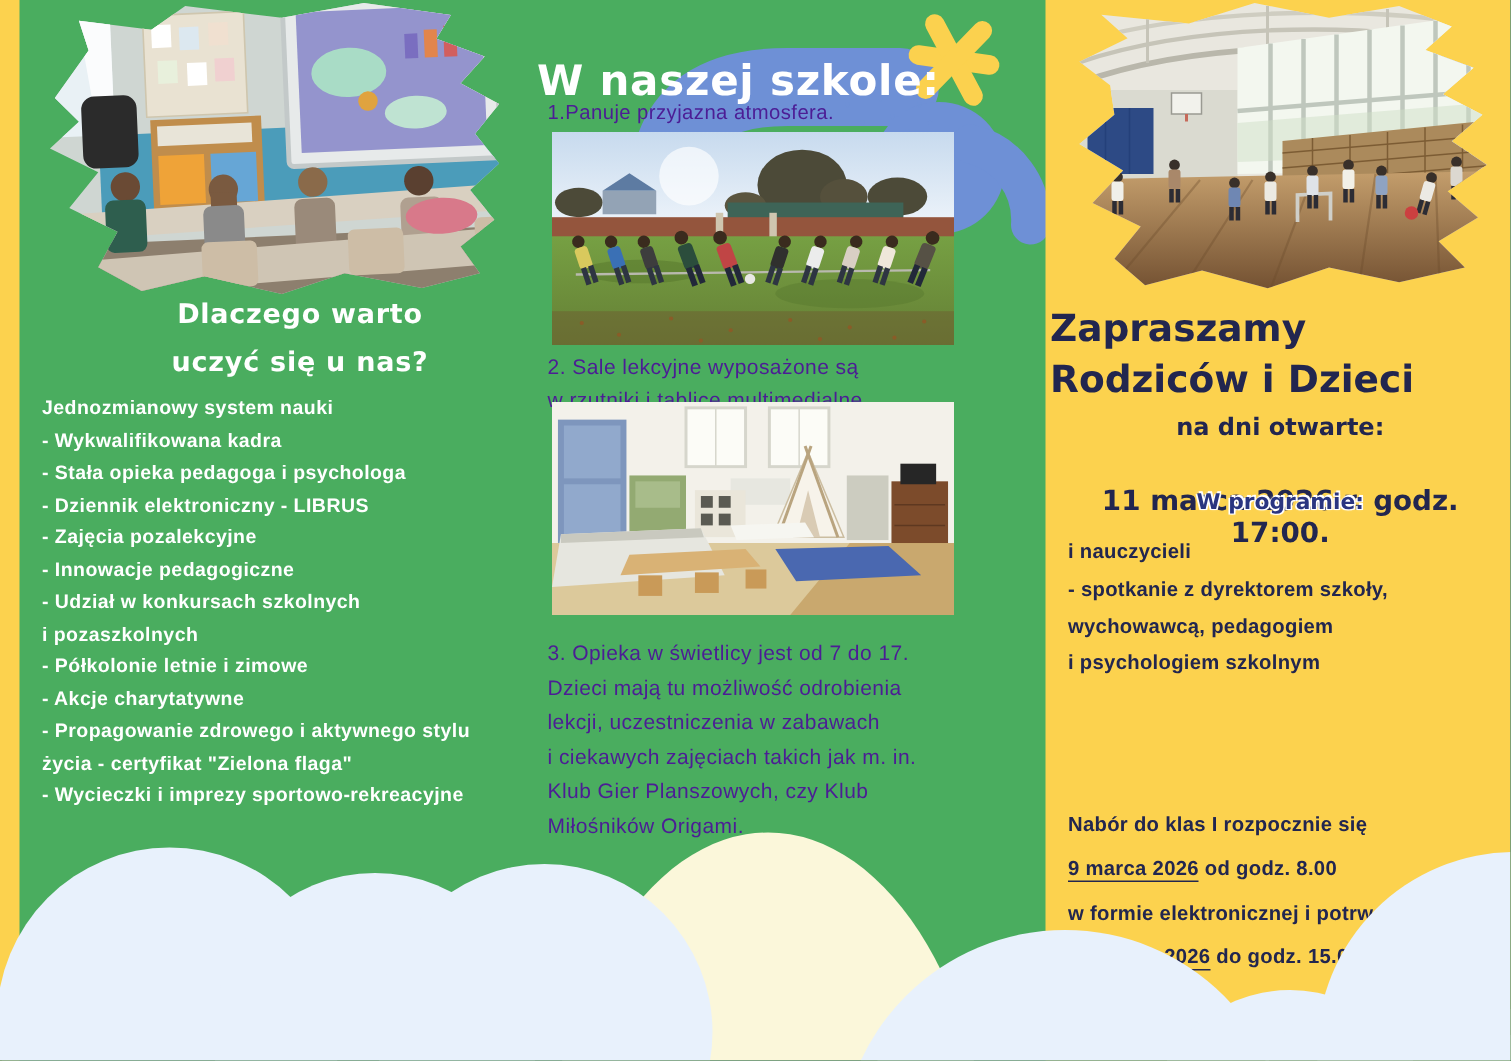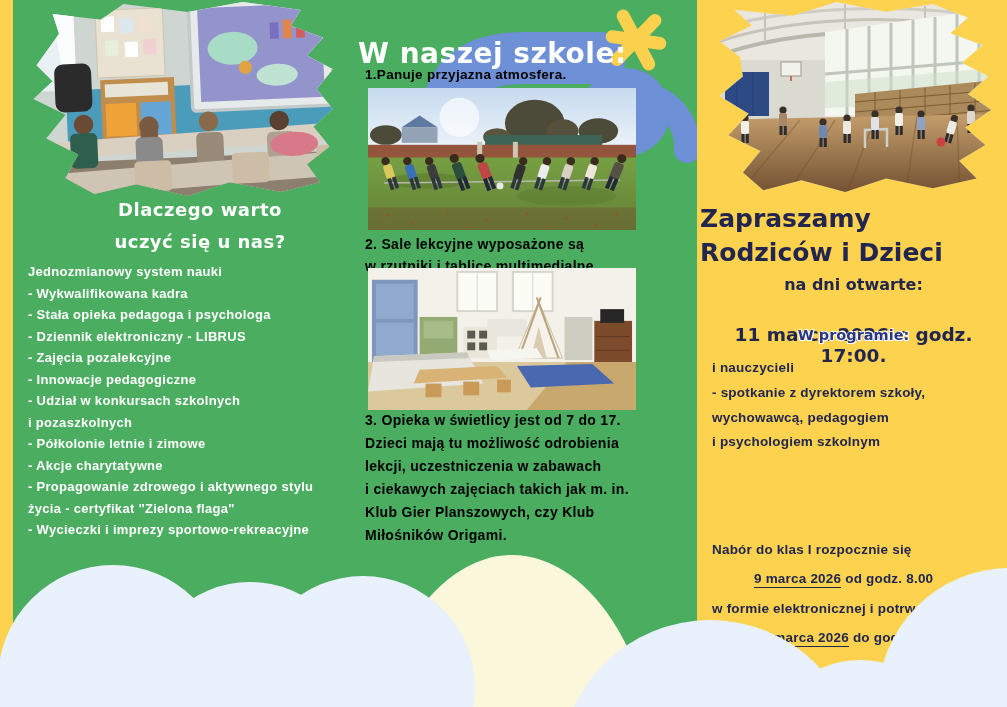--- a/index.html
+++ b/index.html
@@ -32,40 +32,40 @@
 
   
   .lheading{left:35px;top:194px;width:330px;text-align:center;color:#fff;
     font-family:"DejaVu Sans",sans-serif;font-weight:800;font-size:18px;line-height:32px;letter-spacing:.5px;}
   .llist{left:28px;top:261px;width:345px;color:#fff;font-size:13px;line-height:21.5px;
     font-weight:700;letter-spacing:.3px;}
 
   
   .mheading{left:358px;top:13px;width:310px;color:#fff;
     font-family:"DejaVu Sans",sans-serif;font-weight:800;font-size:28px;letter-spacing:.5px;margin-top:24px;}
-  .cap{color:#000000;font-weight:700;letter-spacing:.3px;}
+  .cap{color:#4c1d95;font-weight:400;letter-spacing:.3px;}
   .cap1{left:365px;top:66px;font-size:13.5px;line-height:18px;}
   .cap2{left:365px;top:233px;font-size:14px;line-height:22px;}
-  .cap3{left:365px;top:409px;width:295px;font-size:14px;line-height:23px;}
+  .cap3{left:365px;top:424px;width:295px;font-size:14px;line-height:23px;}
 
   
   .rheading{left:700px;top:202px;width:307px;text-align:left;color:#22264f;
     font-family:"DejaVu Sans",sans-serif;font-weight:800;font-size:25px;line-height:34px;}
   .rsub{left:700px;top:275px;width:307px;text-align:center;color:#22264f;
     font-family:"DejaVu Sans",sans-serif;font-weight:800;font-size:16px;}
   .rdate{left:700px;top:296px;width:307px;text-align:center;color:#22264f;
     font-family:"DejaVu Sans",sans-serif;font-weight:800;font-size:18.5px;margin-top:28px;}
   .rprog{left:700px;top:327px;width:307px;text-align:center;color:#2a3580;
     font-family:"DejaVu Sans",sans-serif;font-weight:800;font-size:14.5px;
     text-shadow:0 0 2px #fff,1px 1px 0 #fff,-1px 1px 0 #fff,1px -1px 0 #fff;}
   .rlist{left:712px;top:356px;width:292px;color:#22264f;font-size:13.5px;line-height:24.8px;
     font-weight:700;letter-spacing:.2px;}
   .renroll{left:712px;top:535px;width:292px;color:#22264f;font-size:13.5px;line-height:29.4px;
     font-weight:700;letter-spacing:.2px;}
-  .u{border-bottom:1.6px solid #22264f;padding-bottom:1px;margin-left:42px;}
+  .u{border-bottom:1.6px solid #22264f;padding-bottom:1px;}
   .keep{white-space:pre;}
 </style>
 </head>
 <body>
 
 <div id="poster">
 
   <div class="abs strip-yellow"></div>
 
   <svg class="abs blob" viewBox="0 0 285 250">

